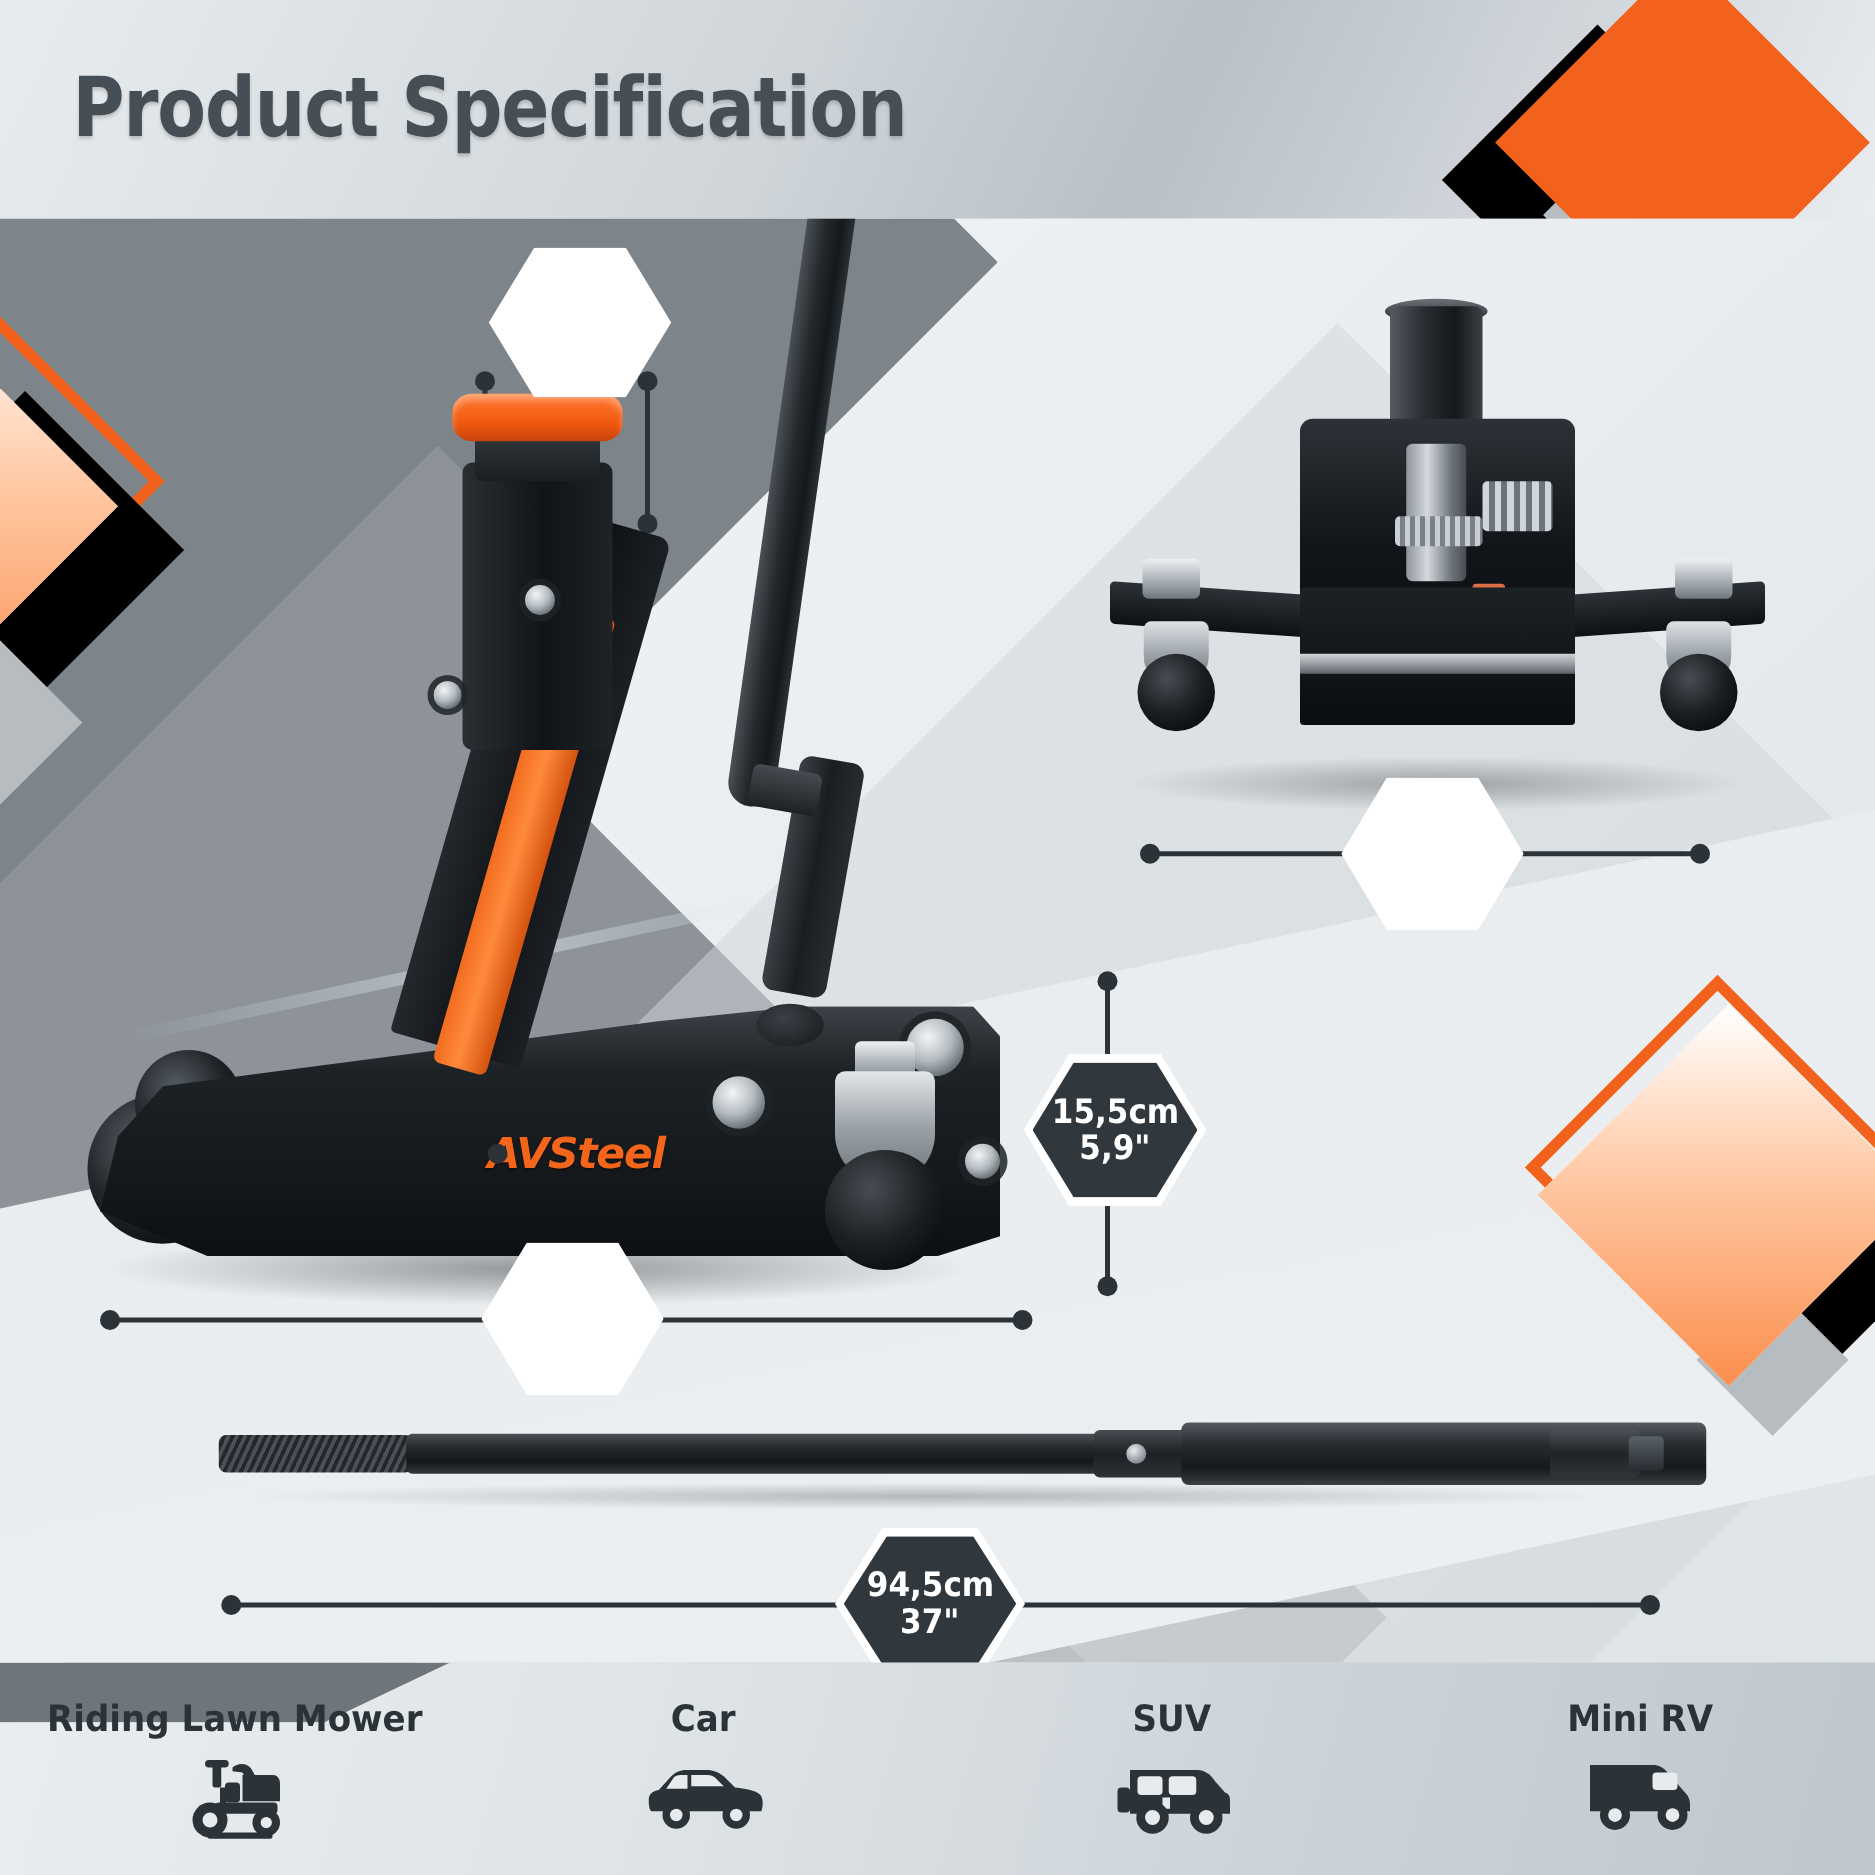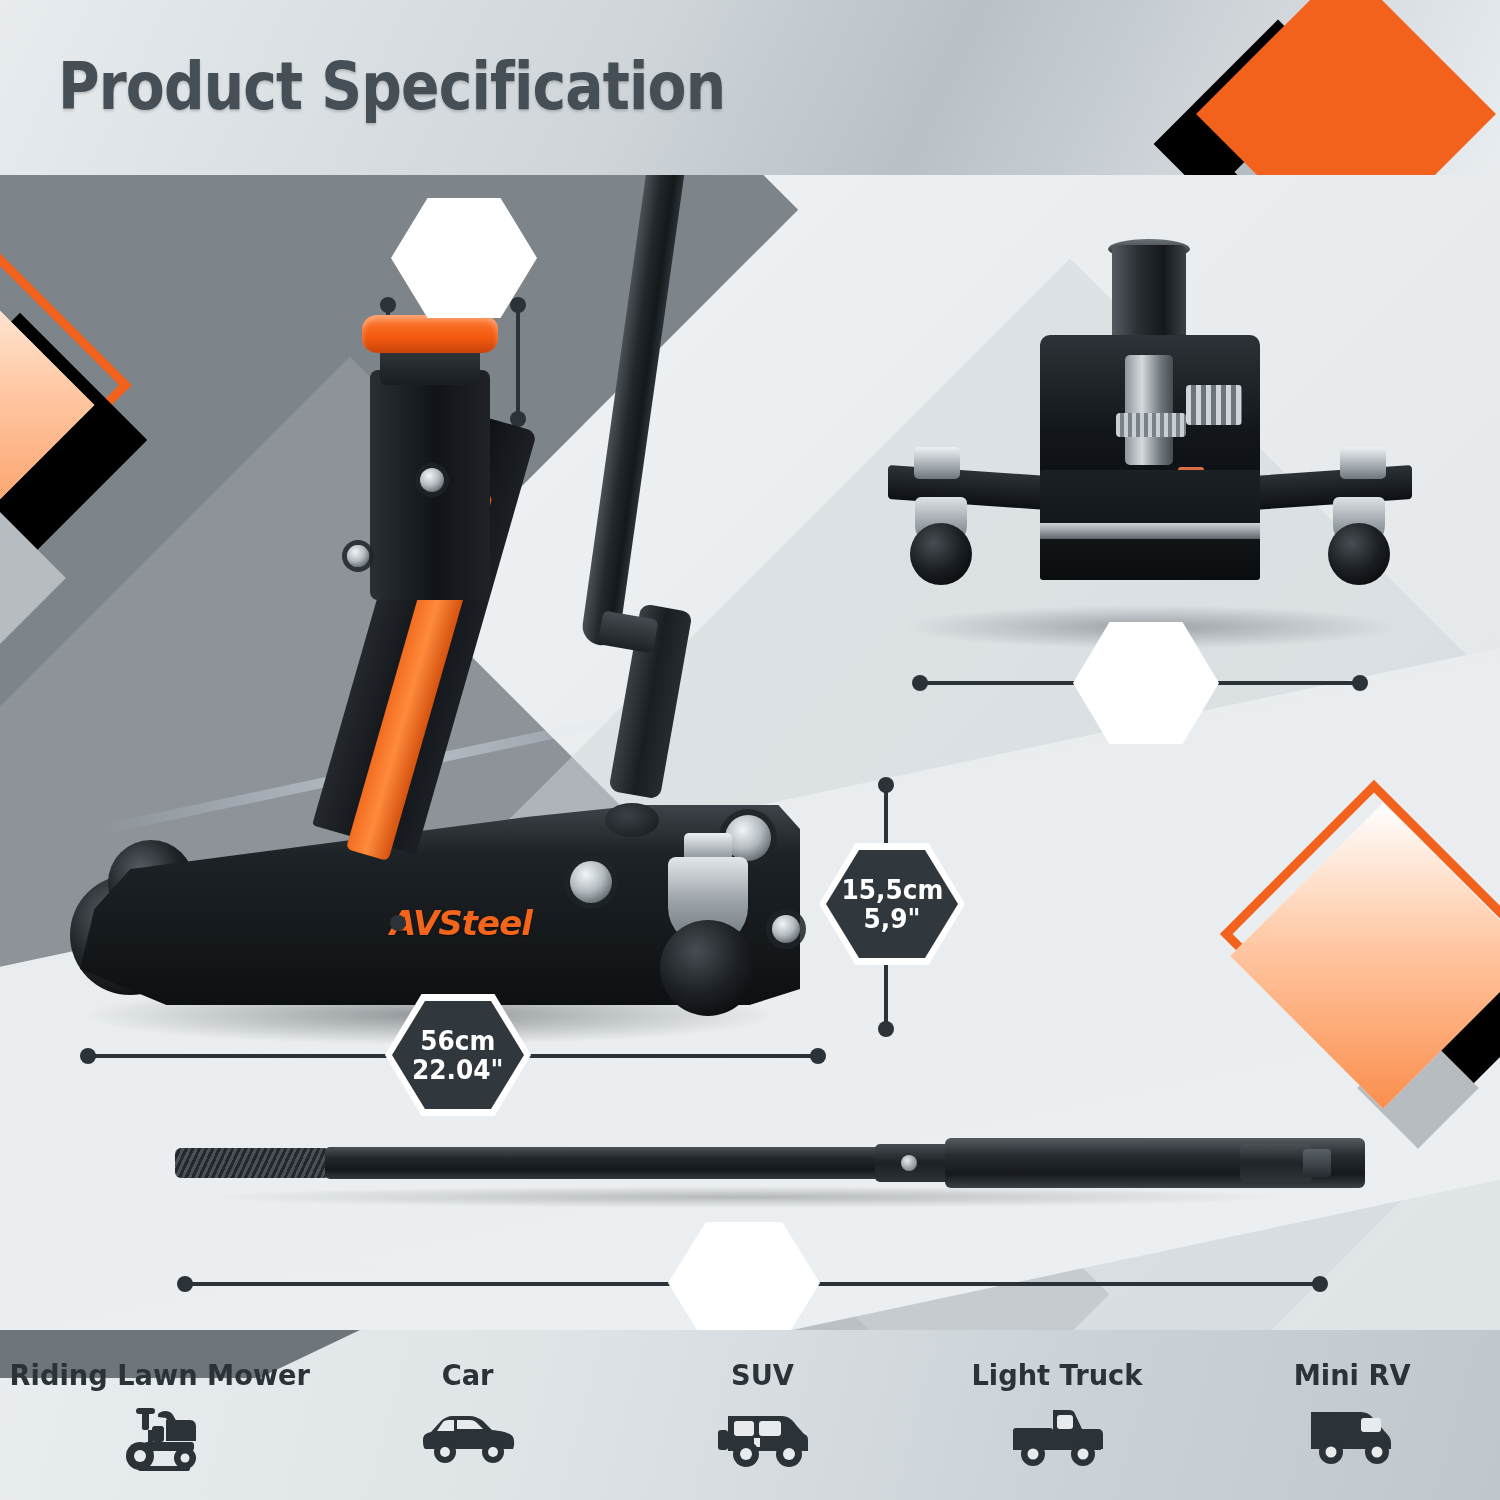--- a/index.html
+++ b/index.html
@@ -487,29 +487,29 @@
     <div class="hex-outer" style="left:819px;top:668px;width:146px;height:122px;"></div>
     <div class="hex" style="left:826px;top:675px;width:132px;height:108px;">
       <span class="l1">15,5cm</span>
       <span class="l2">5,9"</span>
     </div>
 
     <div class="dim-h" style="left:88px;top:879px;width:730px;"></div>
     <div class="dot" style="left:80px;top:873px;"></div>
     <div class="dot" style="left:810px;top:873px;"></div>
     <div class="hex-outer" style="left:385px;top:819px;width:146px;height:122px;"></div>
-    <div class="hex" style="left:392px;top:826px;width:132px;height:108px;">
-      <span class="l1">56cm</span>
-      <span class="l2">22.04"</span>
-    </div>
 
     <div class="dim-h" style="left:185px;top:1107px;width:1135px;"></div>
     <div class="dot" style="left:177px;top:1101px;"></div>
     <div class="dot" style="left:1312px;top:1101px;"></div>
     <div class="hex-outer" style="left:668px;top:1047px;width:152px;height:122px;"></div>
+    <div class="hex" style="left:675px;top:1054px;width:138px;height:108px;">
+      <span class="l1">94,5cm</span>
+      <span class="l2">37"</span>
+    </div>
 
   </div>
 
   <div class="footer">
     <div class="footer-wedge"></div>
 
     <div class="fitem">
       <div class="lbl">Riding Lawn Mower</div>
       <span>
         <svg width="92" height="70" viewBox="0 0 92 70" fill="#2c3338">
@@ -554,35 +554,20 @@
           <rect x="45" y="17" width="22" height="15" rx="3" fill="#e7ebee"></rect>
           <rect x="40" y="34" width="6" height="9" fill="#e7ebee"></rect>
           <circle cx="32" cy="50" r="13"></circle>
           <circle cx="32" cy="50" r="6" fill="#e7ebee"></circle>
           <circle cx="75" cy="50" r="13"></circle>
           <circle cx="75" cy="50" r="6" fill="#e7ebee"></circle>
         </svg>
       </span>
     </div>
 
-    <div class="fitem">
-      <div class="lbl">Light Truck</div>
-      <span>
-        <svg width="100" height="66" viewBox="0 0 100 66" fill="#2c3338">
-          <path d="M46 6h16c3 0 5 1 6 4l7 15h16c3 0 5 2 5 5v15H46z"></path>
-          <rect x="50" y="11" width="16" height="14" rx="3" fill="#e7ebee"></rect>
-          <rect x="6" y="24" width="40" height="21" rx="3"></rect>
-          <rect x="6" y="40" width="88" height="6"></rect>
-          <circle cx="26" cy="50" r="12"></circle>
-          <circle cx="26" cy="50" r="5.5" fill="#e7ebee"></circle>
-          <circle cx="76" cy="50" r="12"></circle>
-          <circle cx="76" cy="50" r="5.5" fill="#e7ebee"></circle>
-        </svg>
-      </span>
-    </div>
 
     <div class="fitem">
       <div class="lbl">Mini RV</div>
       <span>
         <svg width="98" height="62" viewBox="0 0 98 62" fill="#2c3338">
           <path d="M8 8h50c5 0 9 2 12 6l14 16c3 3 4 6 4 9v6H8z"></path>
           <rect x="58" y="14" width="20" height="14" rx="3" fill="#e7ebee"></rect>
           <circle cx="28" cy="48" r="12"></circle>
           <circle cx="28" cy="48" r="5.5" fill="#e7ebee"></circle>
           <circle cx="74" cy="48" r="12"></circle>

